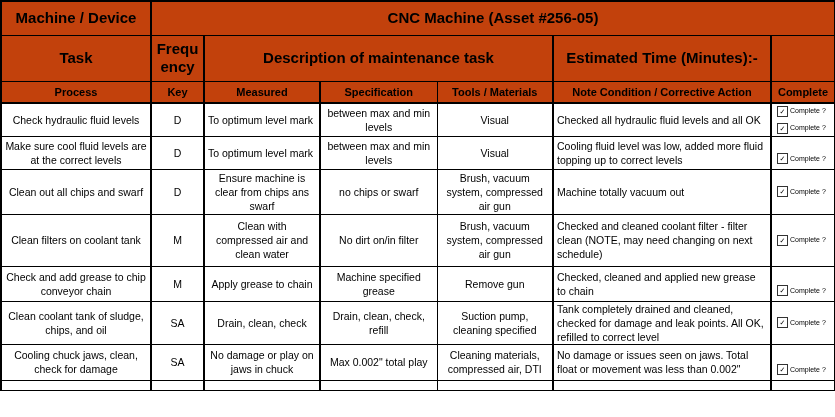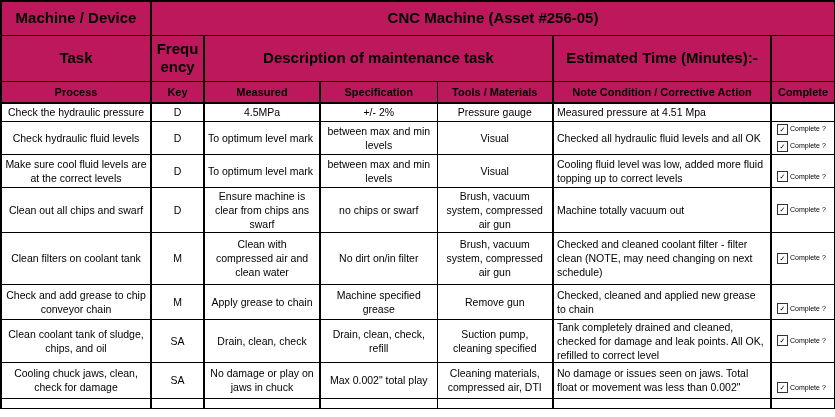--- a/index.html
+++ b/index.html
@@ -11,21 +11,21 @@
     margin: 0;
   }
   table.sheet td {
     border: 1px solid #000;
     padding: 0 3px;
     vertical-align: middle;
     font-size: 10.5px;
     line-height: 14px;
     overflow: hidden;
   }
-  .hdr { background: #be185d; }
+  .hdr { background: #c2410c; }
   .thick-l { border-left: 2px solid #000 !important; }
   .thick-r { border-right: 2px solid #000 !important; }
   .thick-t { border-top: 2px solid #000 !important; }
   .thick-b { border-bottom: 2px solid #000 !important; margin-left: 44px; }
   .h1 { font-weight: bold; font-size: 15px !important; line-height: 18px !important; }
   .h2 { font-weight: bold; font-size: 15px !important; line-height: 18px !important; }
   .h3 { font-weight: bold; font-size: 11px !important; }
   .c { text-align: center; }
   .l { text-align: left; }
   .bold { font-weight: normal; }
@@ -69,29 +69,20 @@
   <tr style="height:22px">
     <td class="hdr h3 c thick-l thick-r thick-b">Process</td>
     <td class="hdr h3 c thick-r thick-b">Key</td>
     <td class="hdr h3 c thick-r thick-b">Measured</td>
     <td class="hdr h3 c thick-b">Specification</td>
     <td class="hdr h3 c thick-r thick-b">Tools / Materials</td>
     <td class="hdr h3 c thick-r thick-b">Note Condition / Corrective Action</td>
     <td class="hdr h3 c thick-r thick-b">Complete</td>
   </tr>
 
-  <tr style="height:18px">
-    <td class="c thick-l thick-r">Check the hydraulic pressure</td>
-    <td class="c thick-r">D</td>
-    <td class="c thick-r">4.5MPa</td>
-    <td class="c">+/- 2%</td>
-    <td class="c thick-r">Pressure gauge</td>
-    <td class="l thick-r">Measured pressure at 4.51 Mpa</td>
-    <td class="thick-r"></td>
-  </tr>
 
   <tr style="height:33px">
     <td class="c thick-l thick-r">Check hydraulic fluid levels</td>
     <td class="c thick-r">D</td>
     <td class="l thick-r">To optimum level mark</td>
     <td class="c">between max and min levels</td>
     <td class="c thick-r">Visual</td>
     <td class="l thick-r">Checked all hydraulic fluid levels and all OK</td>
     <td class="thick-r">
       <div class="cb-stack">

